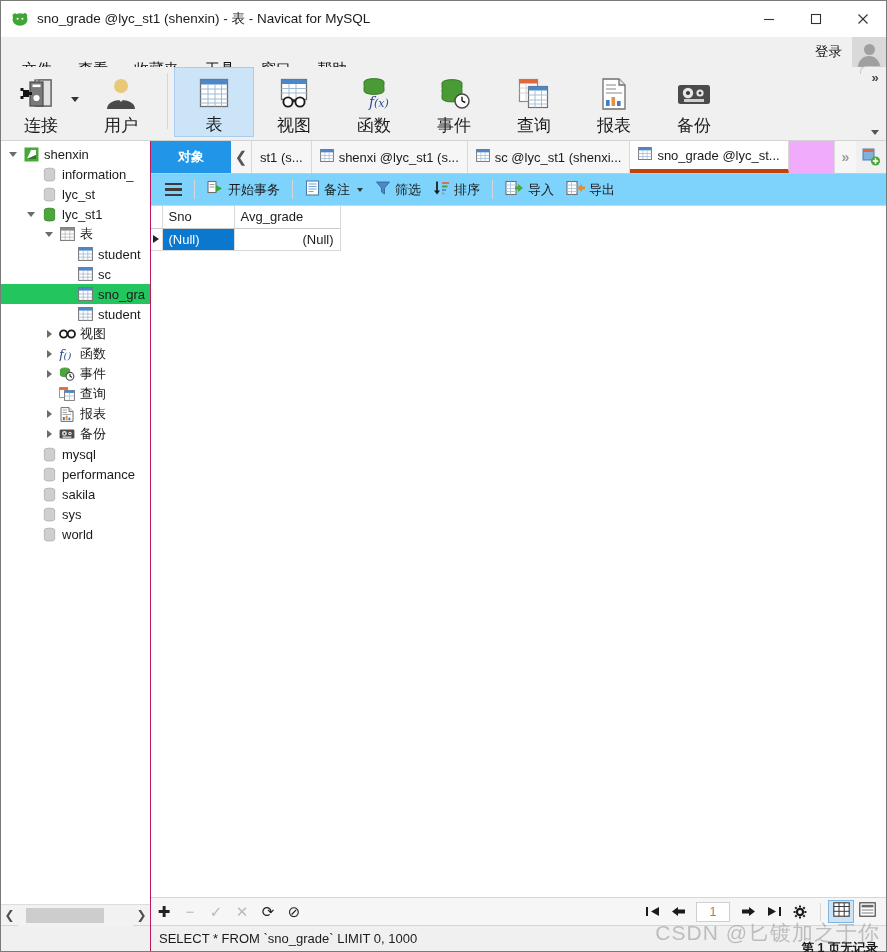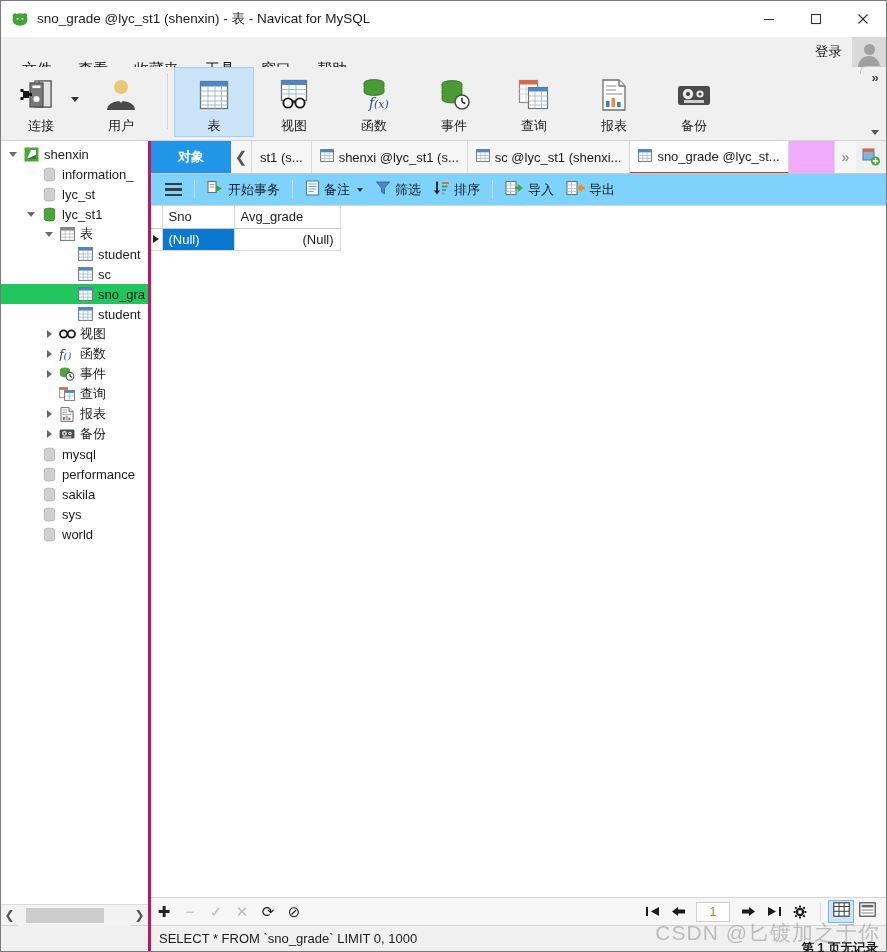--- a/index.html
+++ b/index.html
@@ -76,21 +76,21 @@
   }
   .tb-sep { width: 1px; height: 56px; background: #d6d6d6; margin: 6px 6px 0 6px; }
   .tb-btn {
     width: 80px; height: 70px;
     display: flex; flex-direction: column; align-items: center; justify-content: flex-start;
     padding-top: 8px;
     position: relative;
   }
   .tb-btn.sel { background: #cce4f7; border: 1px solid #a8cdee; padding-top: 7px;}
   .tb-icon { height: 40px; display: flex; align-items: center; justify-content: center; }
-  .tb-label { font-size: 13px; color: #1b1b1b; margin-top: 2px; }
+  .tb-label { font-size: 17px; color: #1b1b1b; margin-top: 2px; }
   .tb-caret {
     position: absolute; right: 2px; top: 30px;
     width: 0; height: 0;
     border-left: 4px solid transparent; border-right: 4px solid transparent;
     border-top: 5px solid #333;
   }
   .tb-overflow {
     position: absolute; right: 2px; top: 0; width: 18px; height: 74px;
     display: flex; flex-direction: column; align-items: center; justify-content: space-between;
     padding: 4px 0 6px 0;
@@ -107,21 +107,21 @@
     border-top-left-radius: 6px;
   }
 
   
   .body { flex: 1 1 auto; display: flex; min-height: 0; }
 
   
   .sidebar {
     width: 150px; flex: 0 0 150px;
     background: #ffffff;
-    border-right: 3px solid #be185d;
+    border-right: 1px solid #be185d;
     display: flex; flex-direction: column;
     overflow: hidden;
   }
   .tree { flex: 1 1 auto; padding-top: 3px; overflow: hidden; }
   .tnode {
     height: 20px; display: flex; align-items: center;
     font-size: 13px; color: #1b1b1b; white-space: nowrap;
     position: relative;
   }
   .tnode.sel { background: #22c55e; }
@@ -168,21 +168,21 @@
     background: #f6f6f6; color: #555; font-size: 15px; font-weight: bold;
     border-right: 1px solid #d9d9d9;
   }
   .tabs-wrap { flex: 1 1 auto; display: flex; min-width: 0; overflow: hidden; background:#f0abfc; }
   .tab {
     display: flex; align-items: center; gap: 5px;
     padding: 0 8px; font-size: 13px; color: #1b1b1b;
     background: #f6f6f6; border-right: 1px solid #d9d9d9;
     white-space: nowrap; max-width: 175px; overflow: hidden;
   }
-  .tab.active { background: #ffffff; border-bottom: 1px solid #c2410c; }
+  .tab.active { background: #ffffff; border-bottom: 4px solid #c2410c; }
   .tab-more {
     width: 22px; display: flex; align-items: center; justify-content: center;
     color: #9a9a9a; font-size: 14px; font-weight: bold; background:#f6f6f6;
     border-left: 1px solid #d9d9d9;
   }
   .tab-new {
     width: 30px; display: flex; align-items: center; justify-content: center;
     background: #f0f0f0;
   }
 

